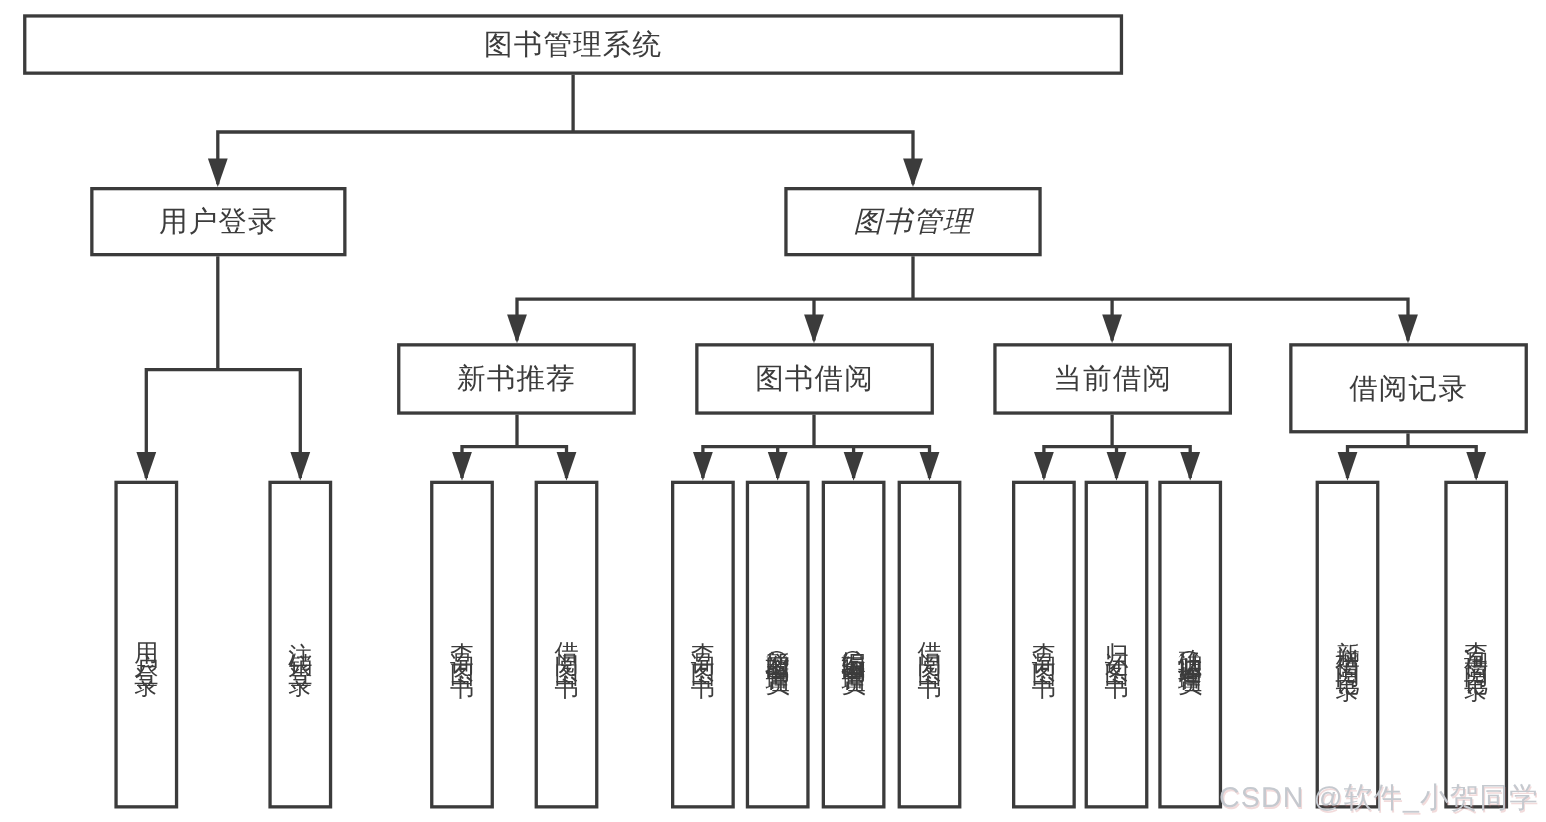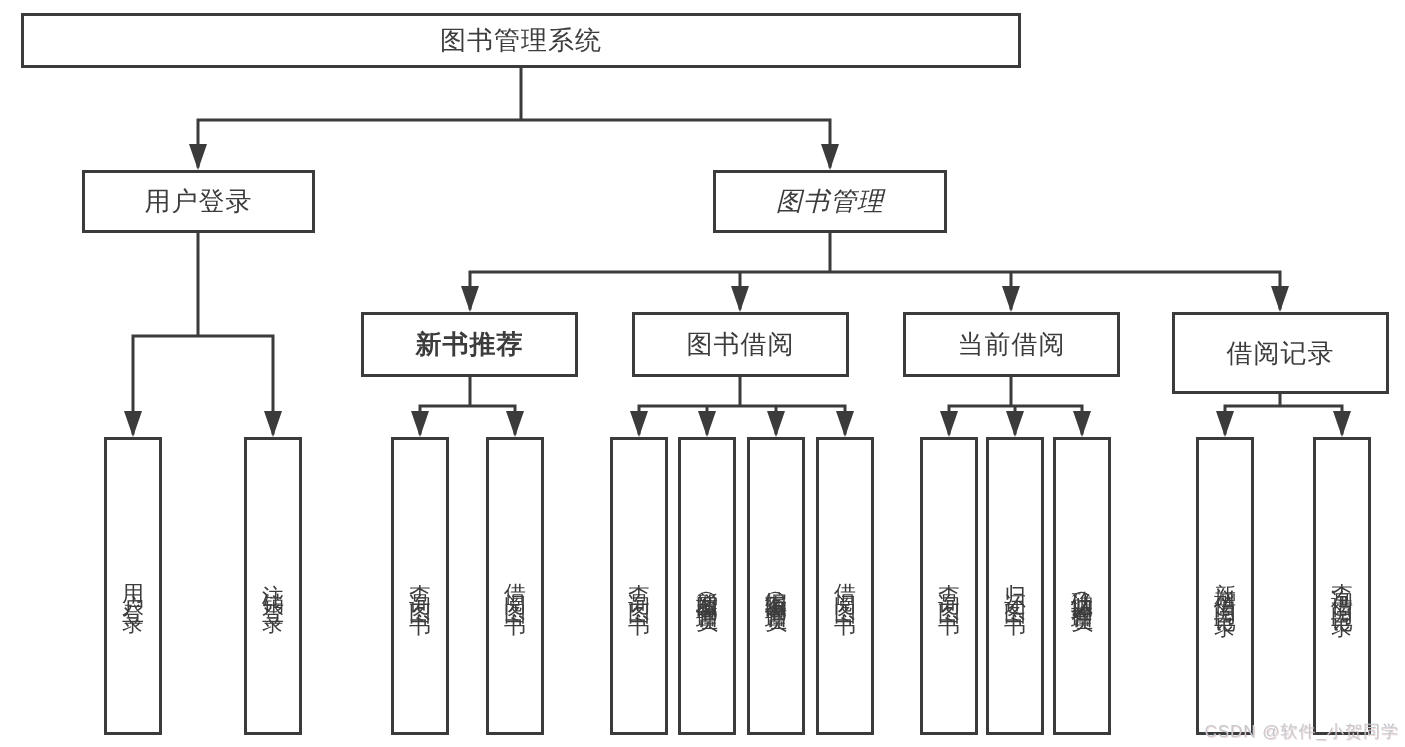--- a/index.html
+++ b/index.html
@@ -15,21 +15,21 @@
   .hlabel{font-size:26px;letter-spacing:1px;white-space:nowrap;}
   .vtext{
     writing-mode:vertical-lr;text-orientation:mixed;
     font-size:22px;line-height:1;white-space:nowrap;
   }
   .ls4{letter-spacing:10px;}
   .ls6{letter-spacing:7px;}
   .ls10{letter-spacing:3px;}
   .watermark{
     position:absolute;right:6px;bottom:4px;
-    font-size:17px;color:#c5c9cf;letter-spacing:1px;white-space:nowrap;
+    font-size:26px;color:#c5c9cf;letter-spacing:1px;white-space:nowrap;
     text-shadow:1px 1px 0 rgba(205,110,110,0.25);
   }
 </style>
 </head>
 <body>
 
 <div class="canvas">
 
   <svg class="connectors" width="1405" height="747" viewBox="0 0 1405 747">
     <defs>
@@ -71,21 +71,21 @@
     <span class="hlabel">图书管理系统</span>
   </div>
 
   <div class="node" style="left:82px;top:170px;width:233px;height:63px;">
     <span class="hlabel">用户登录</span>
   </div>
   <div class="node" style="left:713px;top:170px;width:234px;height:63px;font-style:italic;">
     <span class="hlabel">图书管理</span>
   </div>
 
-  <div class="node" style="left:361px;top:312px;width:217px;height:65px;font-weight:bold;">
+  <div class="node" style="left:361px;top:312px;width:217px;height:65px;">
     <span class="hlabel">新书推荐</span>
   </div>
   <div class="node" style="left:903px;top:312px;width:217px;height:65px;">
     <span class="hlabel">当前借阅</span>
   </div>
   <div class="node" style="left:632px;top:312px;width:217px;height:65px;">
     <span class="hlabel">图书借阅</span>
   </div>
   <div class="node" style="left:1172px;top:312px;width:217px;height:82px;">
     <span class="hlabel">借阅记录</span>

